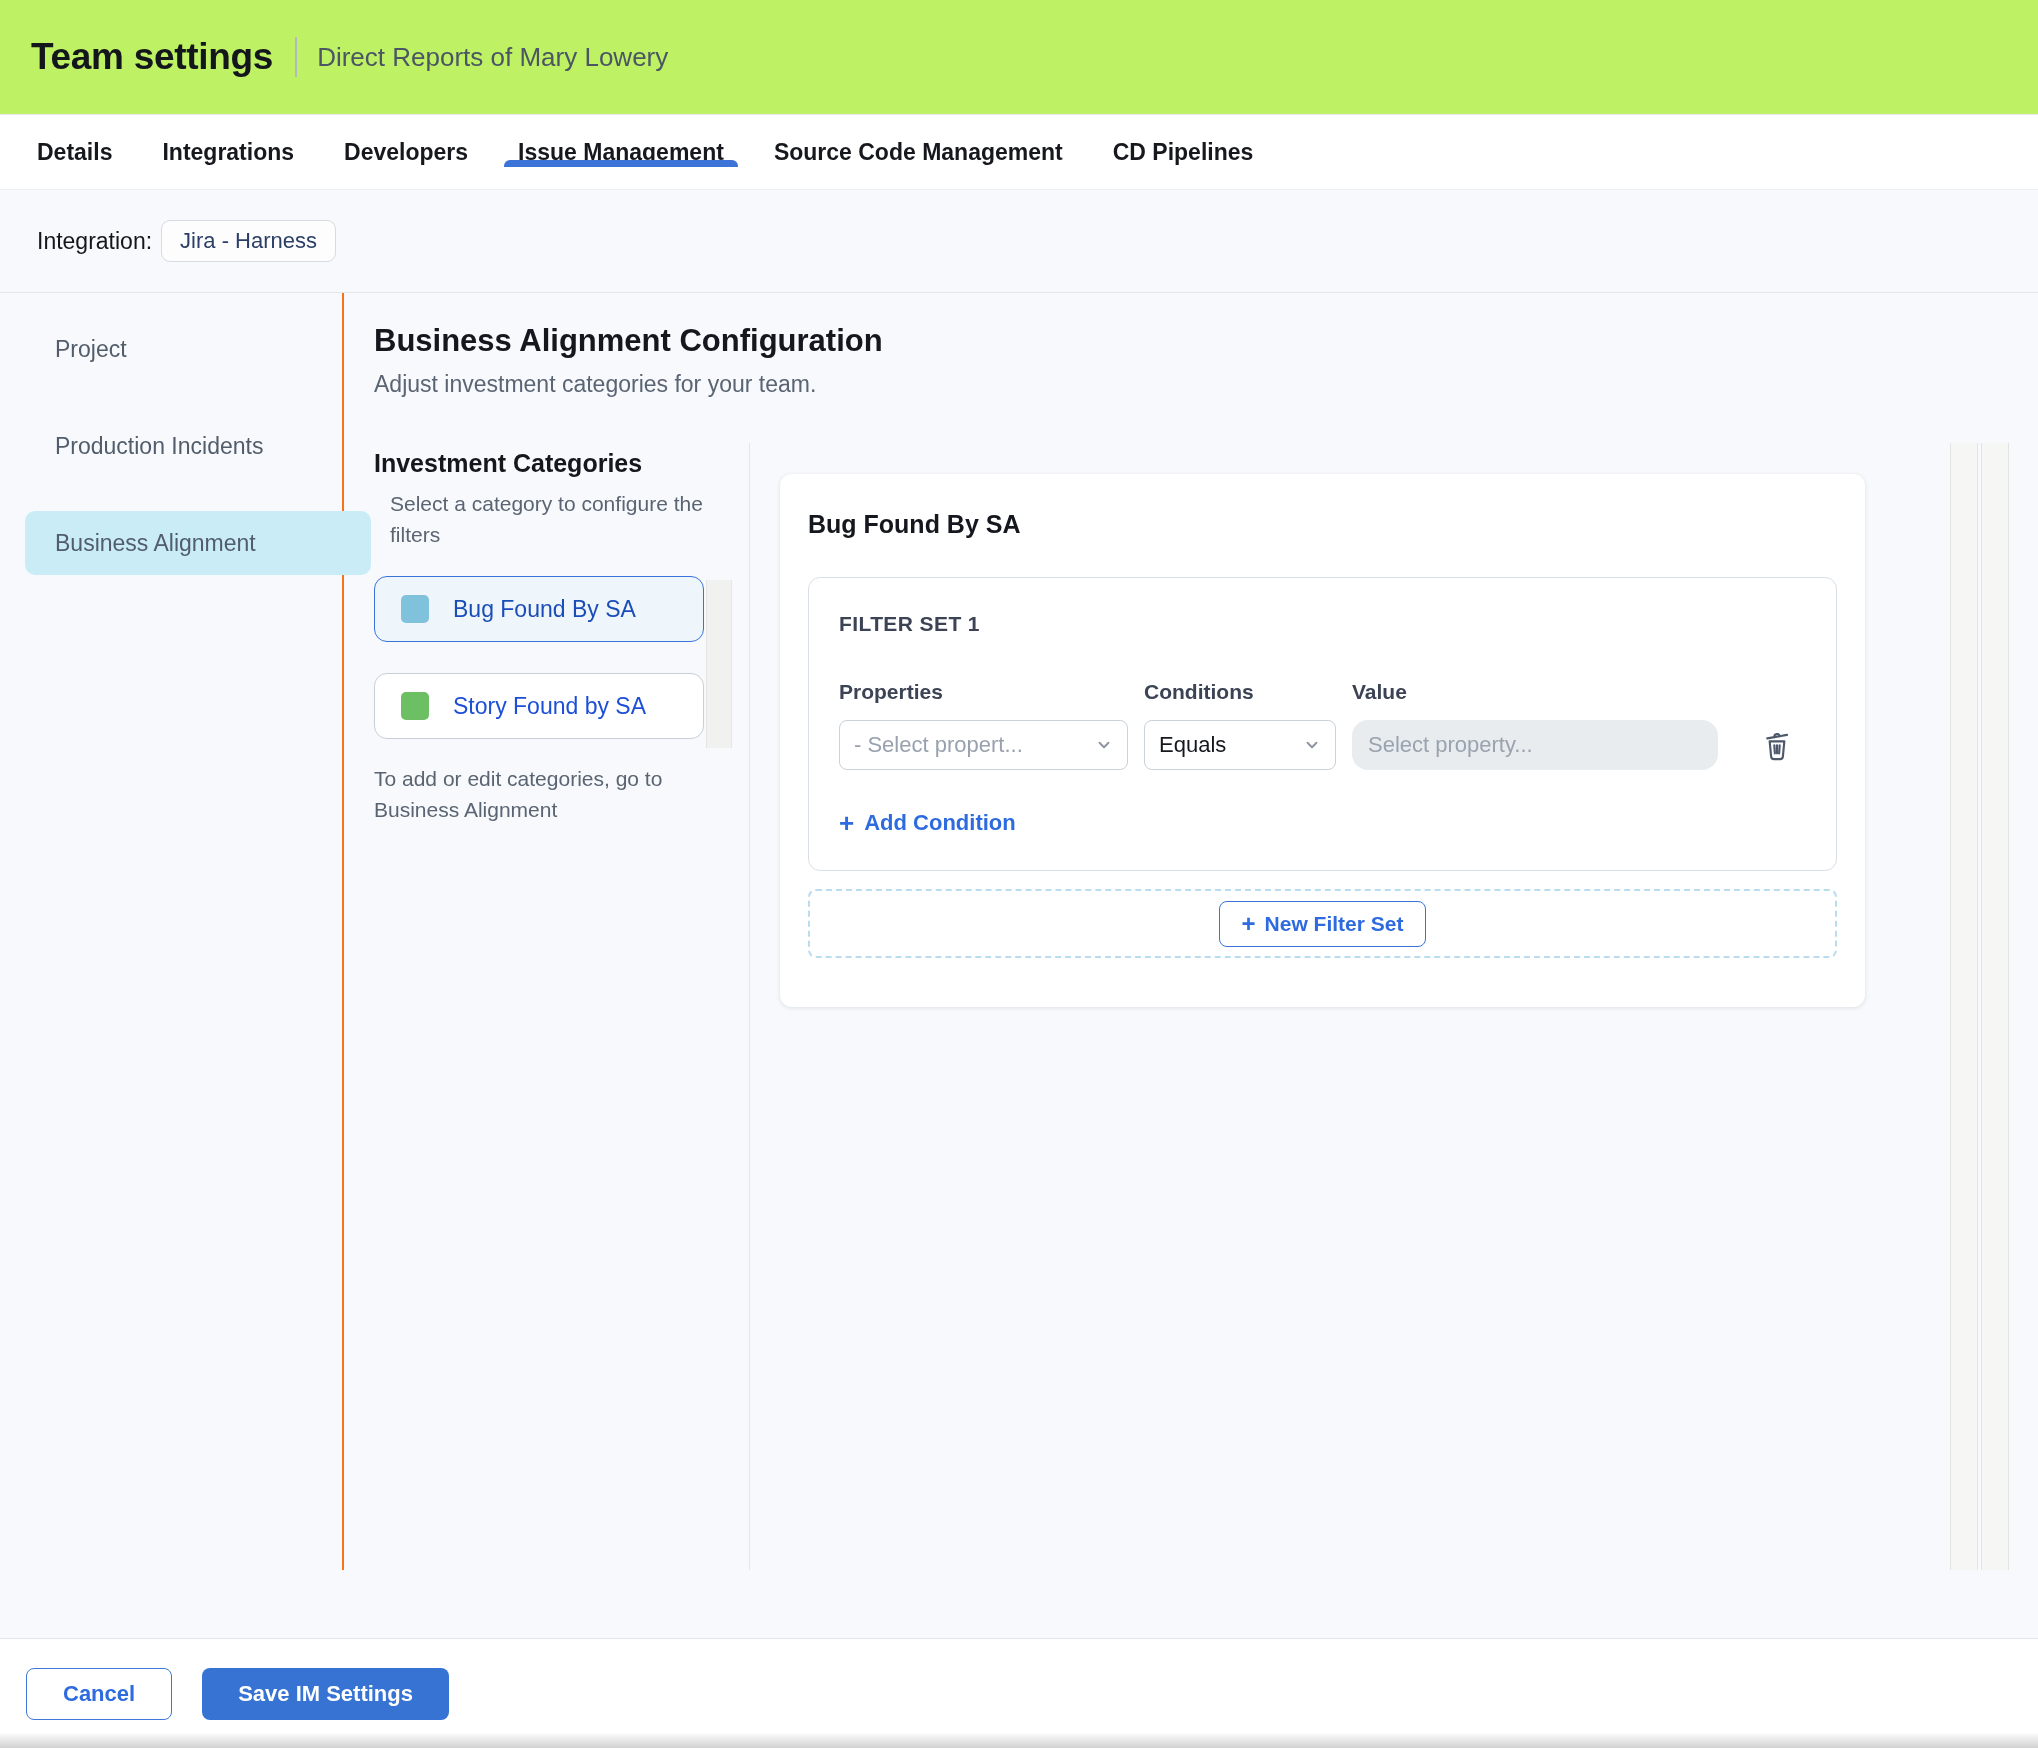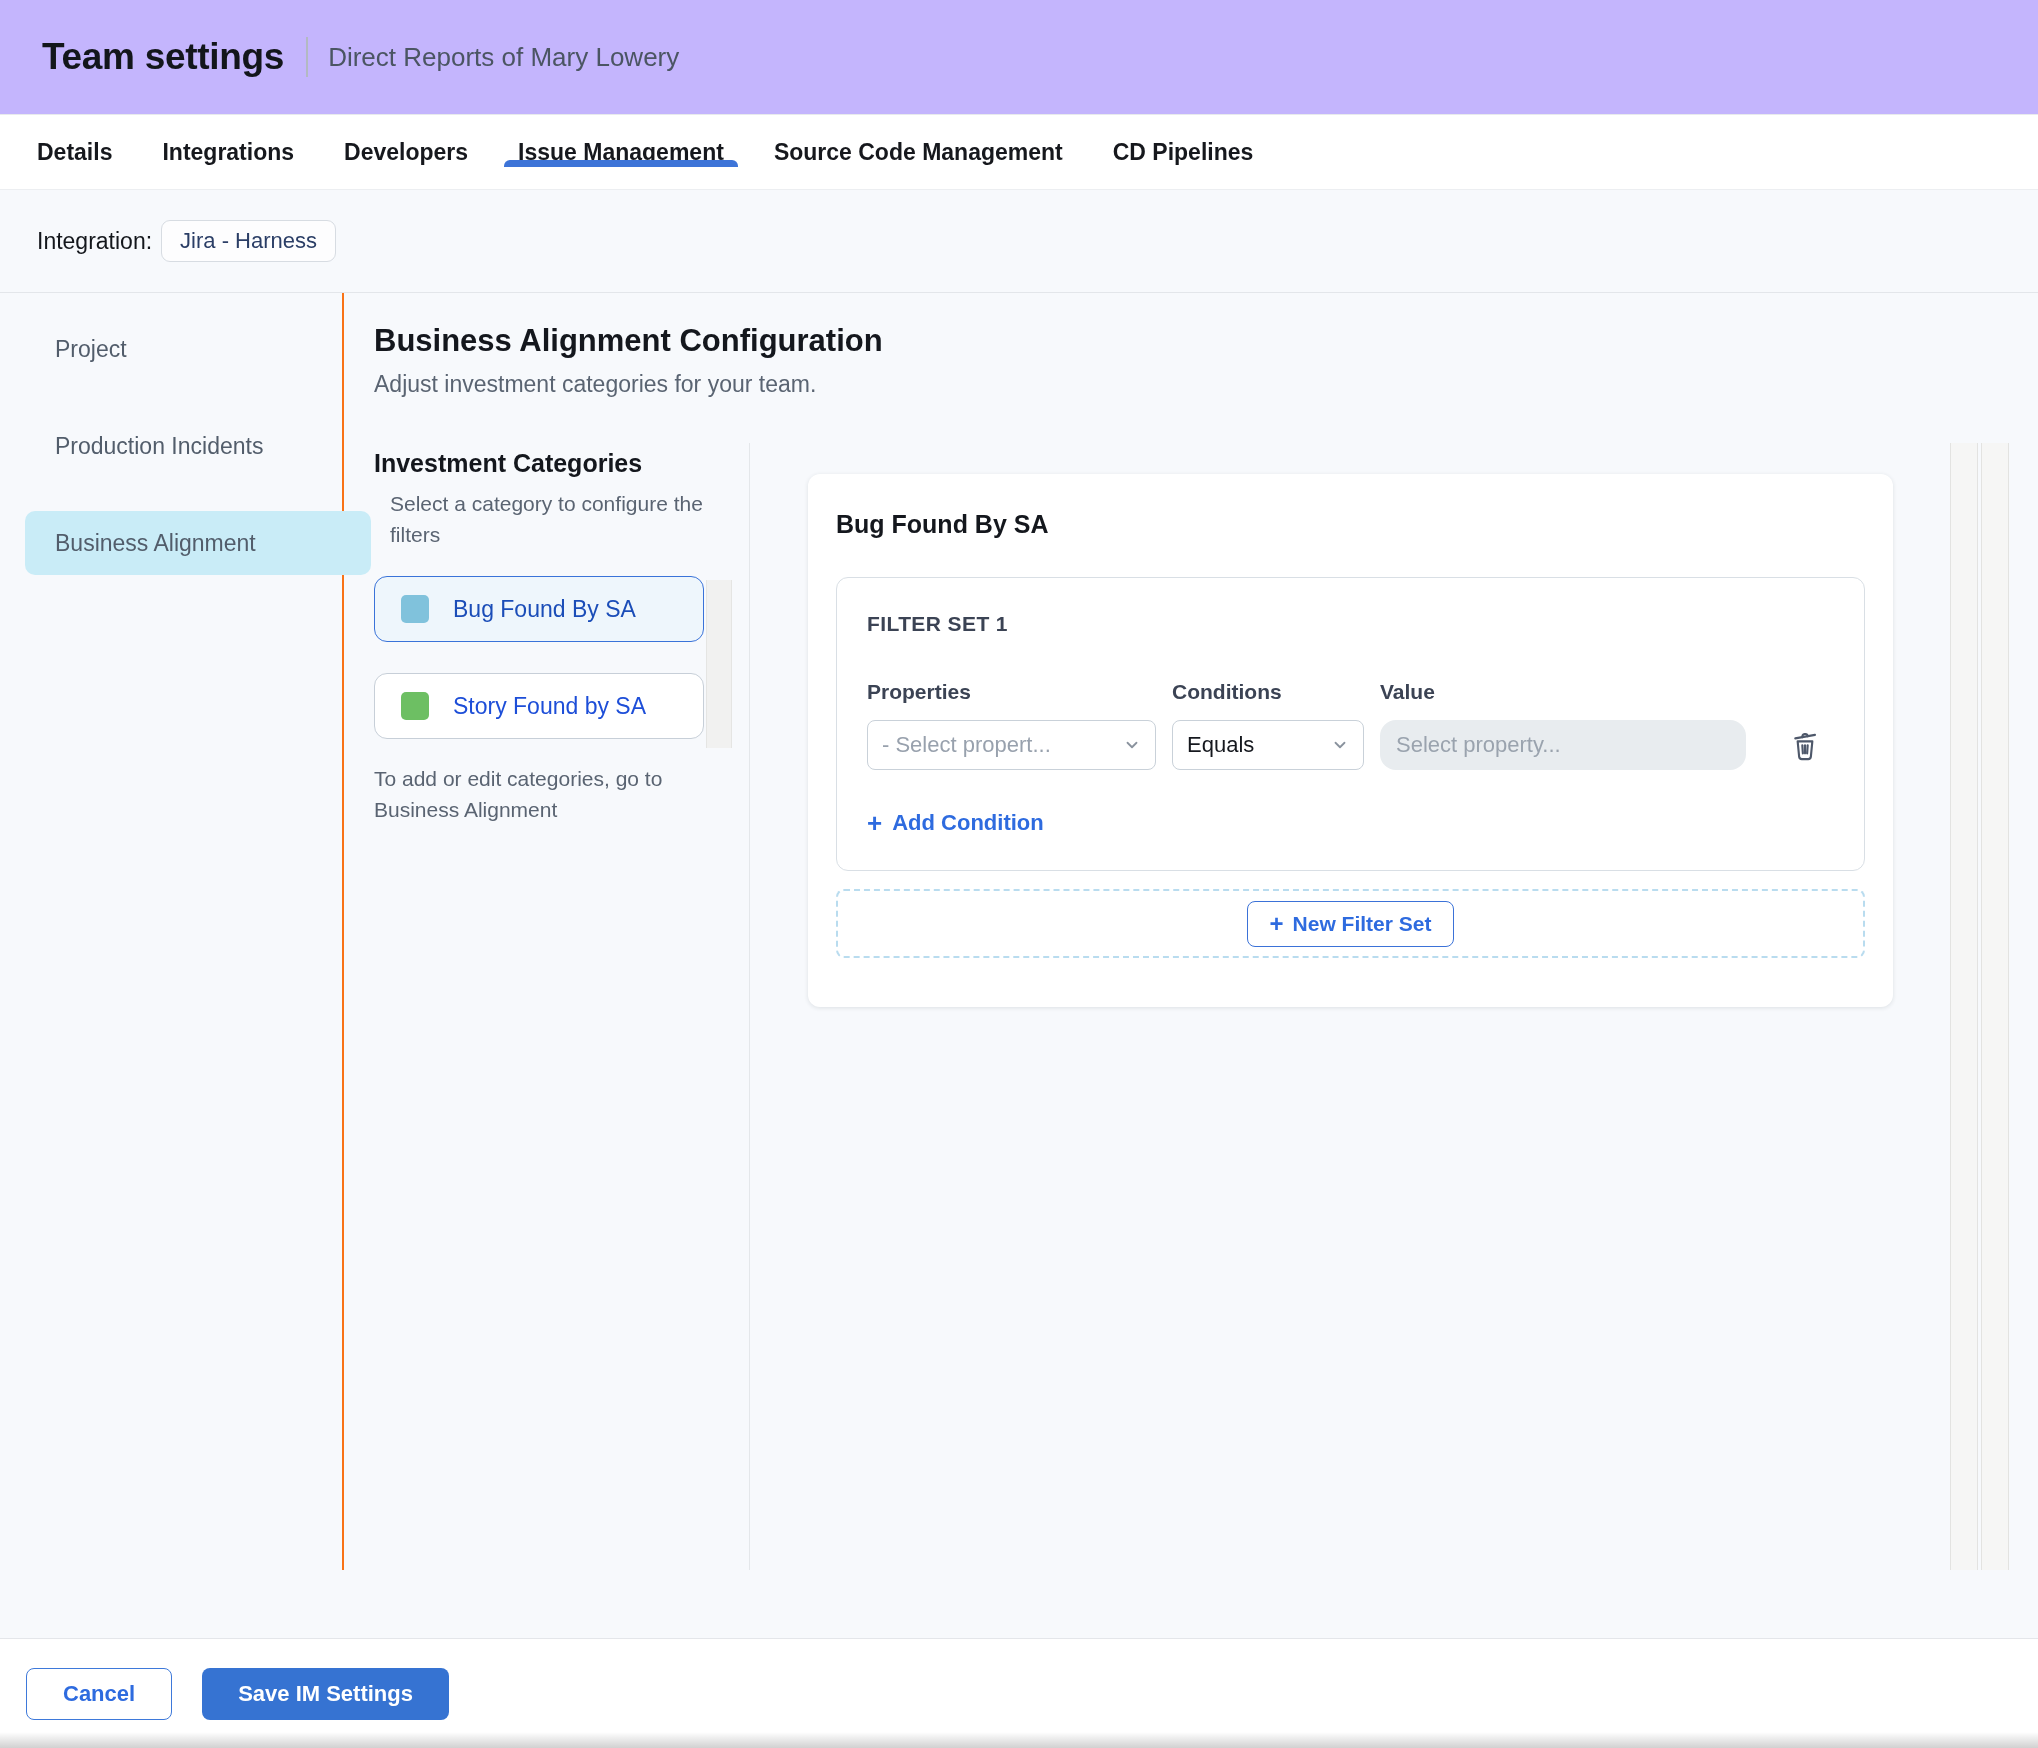--- a/index.html
+++ b/index.html
@@ -12,22 +12,22 @@
     height: 1748px;
     background: #ffffff;
     overflow: hidden;
   }
 
   
   .app-header {
     height: 114px;
     display: flex;
     align-items: center;
-    padding-left: 42px;
-    background: #c4b5fd;
+    padding-left: 31px;
+    background: #bef264;
   }
   .page-title {
     font-size: 37px;
     font-weight: 800;
     color: #13161b;
     margin: 0;
     letter-spacing: -0.3px;
   }
   .title-divider {
     width: 2px;
@@ -120,21 +120,21 @@
     cursor: pointer;
   }
   .side-item.selected { background: #c9ecf7; }
 
   
   .main { flex: 1; min-width: 0; }
   .main-head { padding: 30px 0 0 30px; height: 150px; }
   .main-title { margin: 0; font-size: 31px; font-weight: 700; color: #14171d; }
   .main-subtitle { margin: 12px 0 0 0; font-size: 23px; color: #5a6472; }
 
-  .main-columns { display: flex; height: 1127px; gap: 28px; }
+  .main-columns { display: flex; height: 1127px; }
 
   
   .cat-col {
     width: 406px;
     flex-shrink: 0;
     border-right: 1px solid #e4e7ea;
     padding: 6px 0 0 30px;
     position: relative;
   }
   .cat-title { margin: 0; font-size: 25px; font-weight: 700; color: #14171d; }

